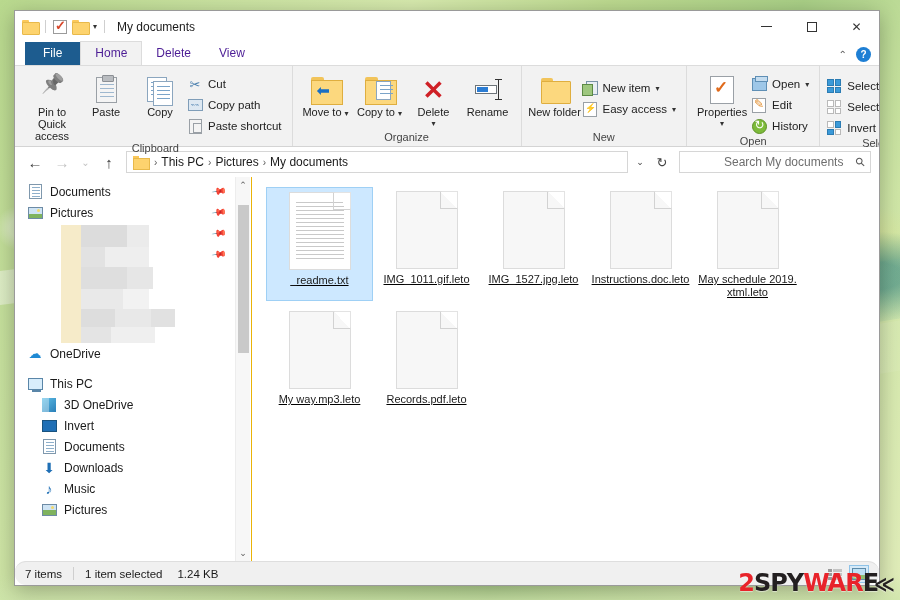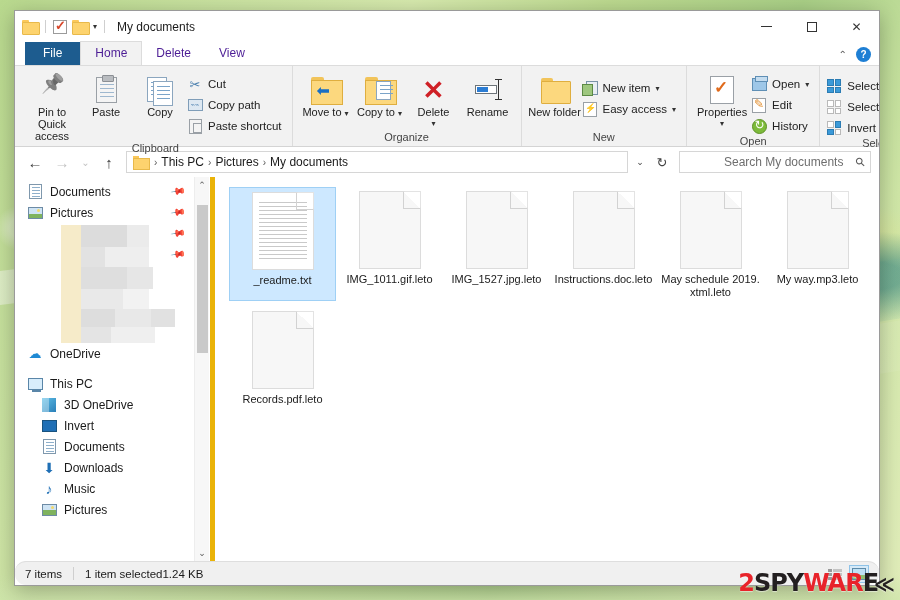--- a/index.html
+++ b/index.html
@@ -178,21 +178,21 @@
                        background:#fdd36e; border:1px solid #e8b94a; }
   .addr-caret { width:18px; display:flex; align-items:center; justify-content:center; font-size:9px; color:#444; }
   .refresh { width:20px; display:flex; align-items:center; justify-content:center; font-size:13px; color:#444; }
   .searchbox { width:192px; height:22px; border:1px solid #d6d6d6; display:flex; align-items:center;
                padding:0 5px; margin-left:4px; }
   .searchbox span.ph { flex:1; font-size:12px; color:#6e6e6e;margin-left:39px; }
   .search-ico { font-size:12px; color:#5a5a5a; transform: rotate(-45deg); display:inline-block; }
 
   
   .main { flex:1; display:flex; min-height:0; background:#fff; }
-  .navpane { width:200px; border-right:5px solid #eab308; position:relative; overflow:hidden;
+  .navpane { width:237px; border-right:1px solid #eab308; position:relative; overflow:hidden;
              background:#fff; padding-top:4px; }
   .nav-item { height:21px; display:flex; align-items:center; font-size:12px; color:#1a1a1a;
               padding-left:12px; gap:7px; position:relative; }
   .nav-item.indent { padding-left:26px; }
   .nav-pin { position:absolute; right:26px; color:#9a9a9a; font-size:10px;
              transform: rotate(38deg); }
   .ni-ico { width:16px; height:16px; flex:0 0 16px; display:flex; align-items:center; justify-content:center; }
   .ico-doc { width:13px; height:15px; background:#fff; border:1px solid #7f98ad; position:relative; }
   .ico-doc::after { content:''; position:absolute; left:2px; top:2px; width:8px; height:1px;
                     box-shadow:0 3px 0 #8fb0cb, 0 6px 0 #8fb0cb, 0 9px 0 #8fb0cb; background:#8fb0cb; }
@@ -214,21 +214,21 @@
   .blur-block i { position:absolute; display:block; }
   .navscroll { position:absolute; right:1px; top:0; width:15px; height:100%; background:#f7f7f7;
                border-left:1px solid #ededed; }
   .nsb-arrow { height:16px; display:flex; align-items:center; justify-content:center;
                font-size:9px; color:#5a5a5a; }
   .nsb-arrow.bottom { position:absolute; bottom:0; left:0; right:0; }
   .nsb-thumb { position:absolute; left:2px; top:28px; width:11px; height:148px; background:#c9c9c9; }
 
   
   .content { flex:1; padding:10px 4px 0 14px; position:relative; }
-  .filegrid { display:flex; flex-wrap:wrap; align-content:flex-start; }
+  .filegrid { display:flex; flex-wrap:wrap; align-content:flex-start;text-decoration:underline; }
   .fileitem { width:107px; padding:4px 2px 2px 2px; display:flex; flex-direction:column;
               align-items:center; margin-bottom:6px; }
   .fileitem.selected { background:#cde8ff; border:1px solid #9fd0f5; }
   .ficon { width:62px; height:78px; position:relative; margin-bottom:4px; }
   .page { position:absolute; left:0; top:0; width:62px; height:78px; background:#f7f7f7;
           border:1px solid #dcdcdc; }
   .page .fold { position:absolute; right:-1px; top:-1px; width:0; height:0;
                 border-left:17px solid transparent; border-top:17px solid #e3e3e3; }
   .page .fold2 { position:absolute; right:0; top:0; width:17px; height:17px;
                  background:linear-gradient(225deg, #ffffff 0 50%, transparent 50%);
@@ -702,21 +702,21 @@
         </div>
 
       </div>
     </div>
   </div>
 
   <div class="statusbar">
     <span class="st-txt">7 items</span>
     <span class="st-sep"></span>
     <span class="st-txt">1 item selected</span>
-    <span class="st-txt" style="margin-left:0">1.24 KB</span>
+    <span class="st-txt" style="margin-left:15px">1.24 KB</span>
     <div class="viewbtns">
       <span class="vb">
         <span class="vb-details">
             <i></i>
             <i></i>
             <i></i>
             <i></i>
             <i></i>
             <i></i>
           </span>

